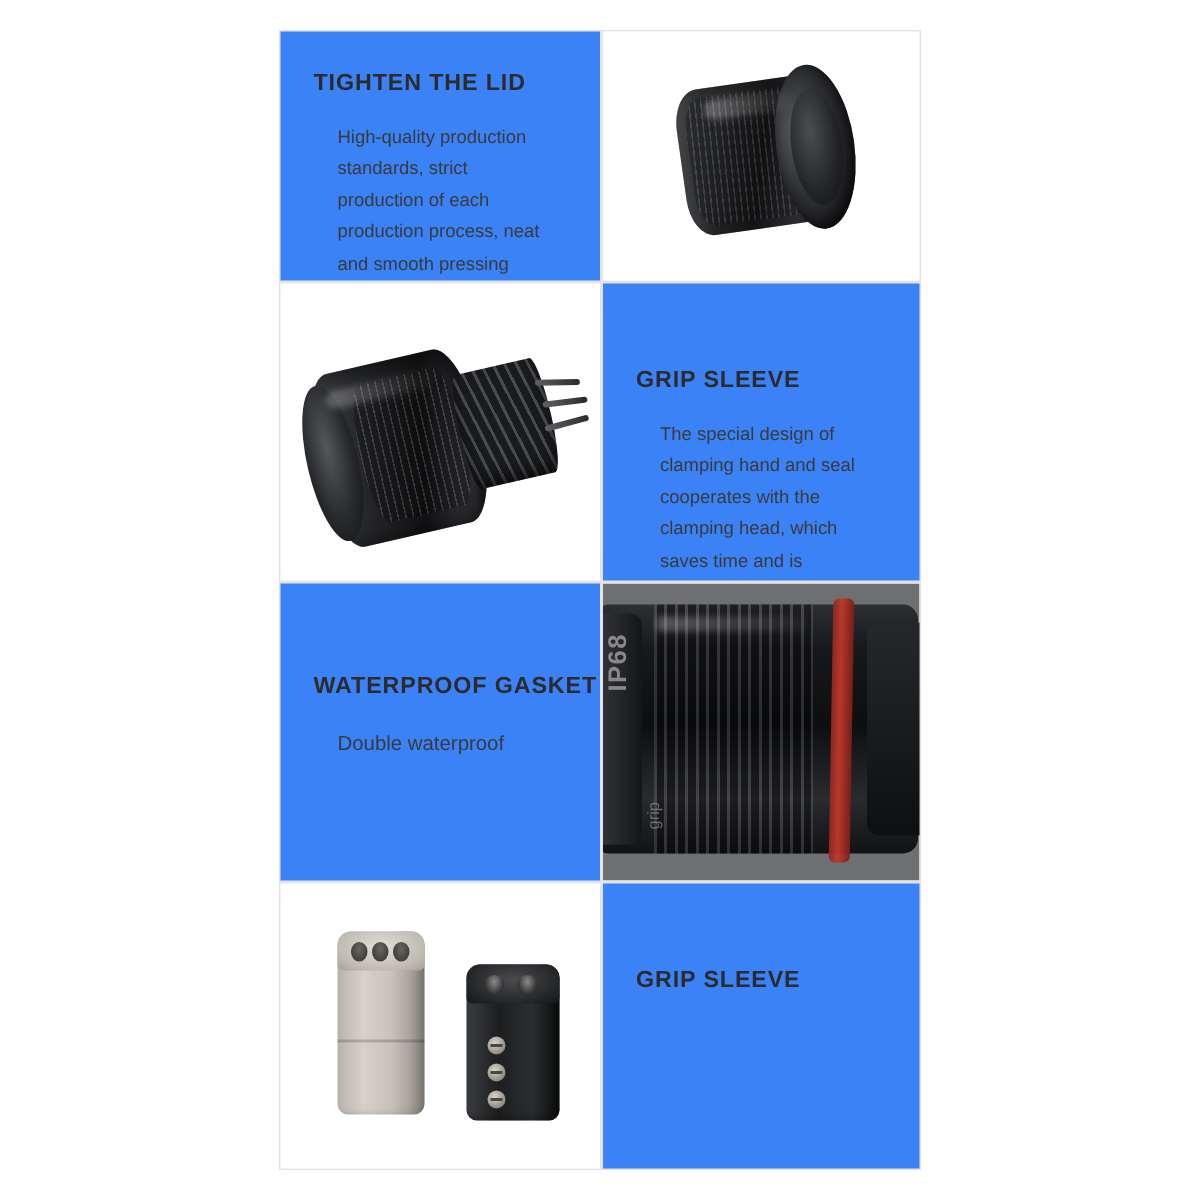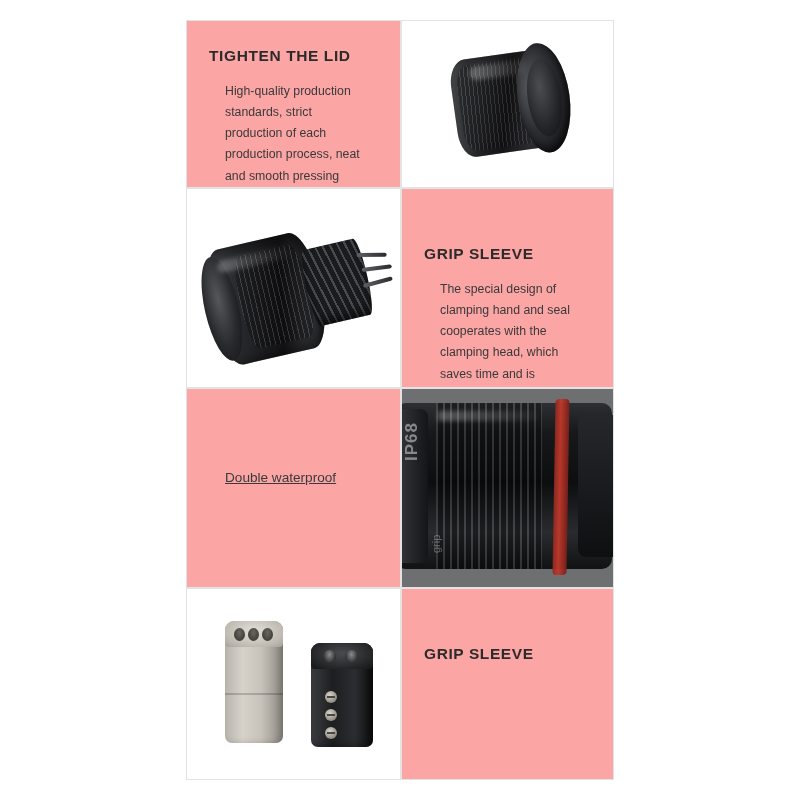--- a/index.html
+++ b/index.html
@@ -29,41 +29,40 @@
   .panel {
     box-sizing: border-box;
     border: 1px solid #e3e3e3;
     background: #ffffff;
     position: relative;
     overflow: hidden;
   }
   .text-panel {
     box-sizing: border-box;
     border: 1px solid #e3e3e3;
-    background: #fca5a5;
+    background: #3b82f6;
     padding: 26px 22px 10px 22px;
   }
   .title {
     font-size: 15.5px;
     letter-spacing: 0.6px;
     font-weight: 700;
     color: #2b2b2b;
     margin: 0 0 16px 0;
     white-space: nowrap;
   }
   .body {
     font-size: 12.3px;
     line-height: 1.72;
     color: #3a3a3a;
     margin: 16px;
   }
   .body.big {
     font-size: 13.6px;
     line-height: 1.85;
-    text-decoration: underline;
   }
 
   
   .stage {
     position: absolute;
     inset: 0;
     background: #ffffff;
   }
   .stage.dark {
     background: #6e6f71;
@@ -385,20 +384,21 @@
       </div>
     </div>
     <div class="text-panel" style="width:213px; height:200px;">
       <div class="title" style="margin-top:30px;">GRIP SLEEVE</div>
       <p class="body">The special design of clamping hand and seal cooperates with the clamping head, which saves time and is convenient for clamping the cable. Large range and strong tensile force</p>
     </div>
   </div>
 
   <div class="row" style="left:186px; top:388px;">
     <div class="text-panel" style="width:215px; height:200px; padding-top:60px;">
+      <div class="title">WATERPROOF GASKET</div>
       <p class="body big">Double waterproof</p>
     </div>
     <div class="panel" style="width:213px; height:200px;">
       <div class="stage dark">
         <div class="ip">
           <div class="shell"></div>
           <div class="capleft"></div>
           <div class="ribs"></div>
           <div class="ring"></div>
           <div class="tail"></div>

